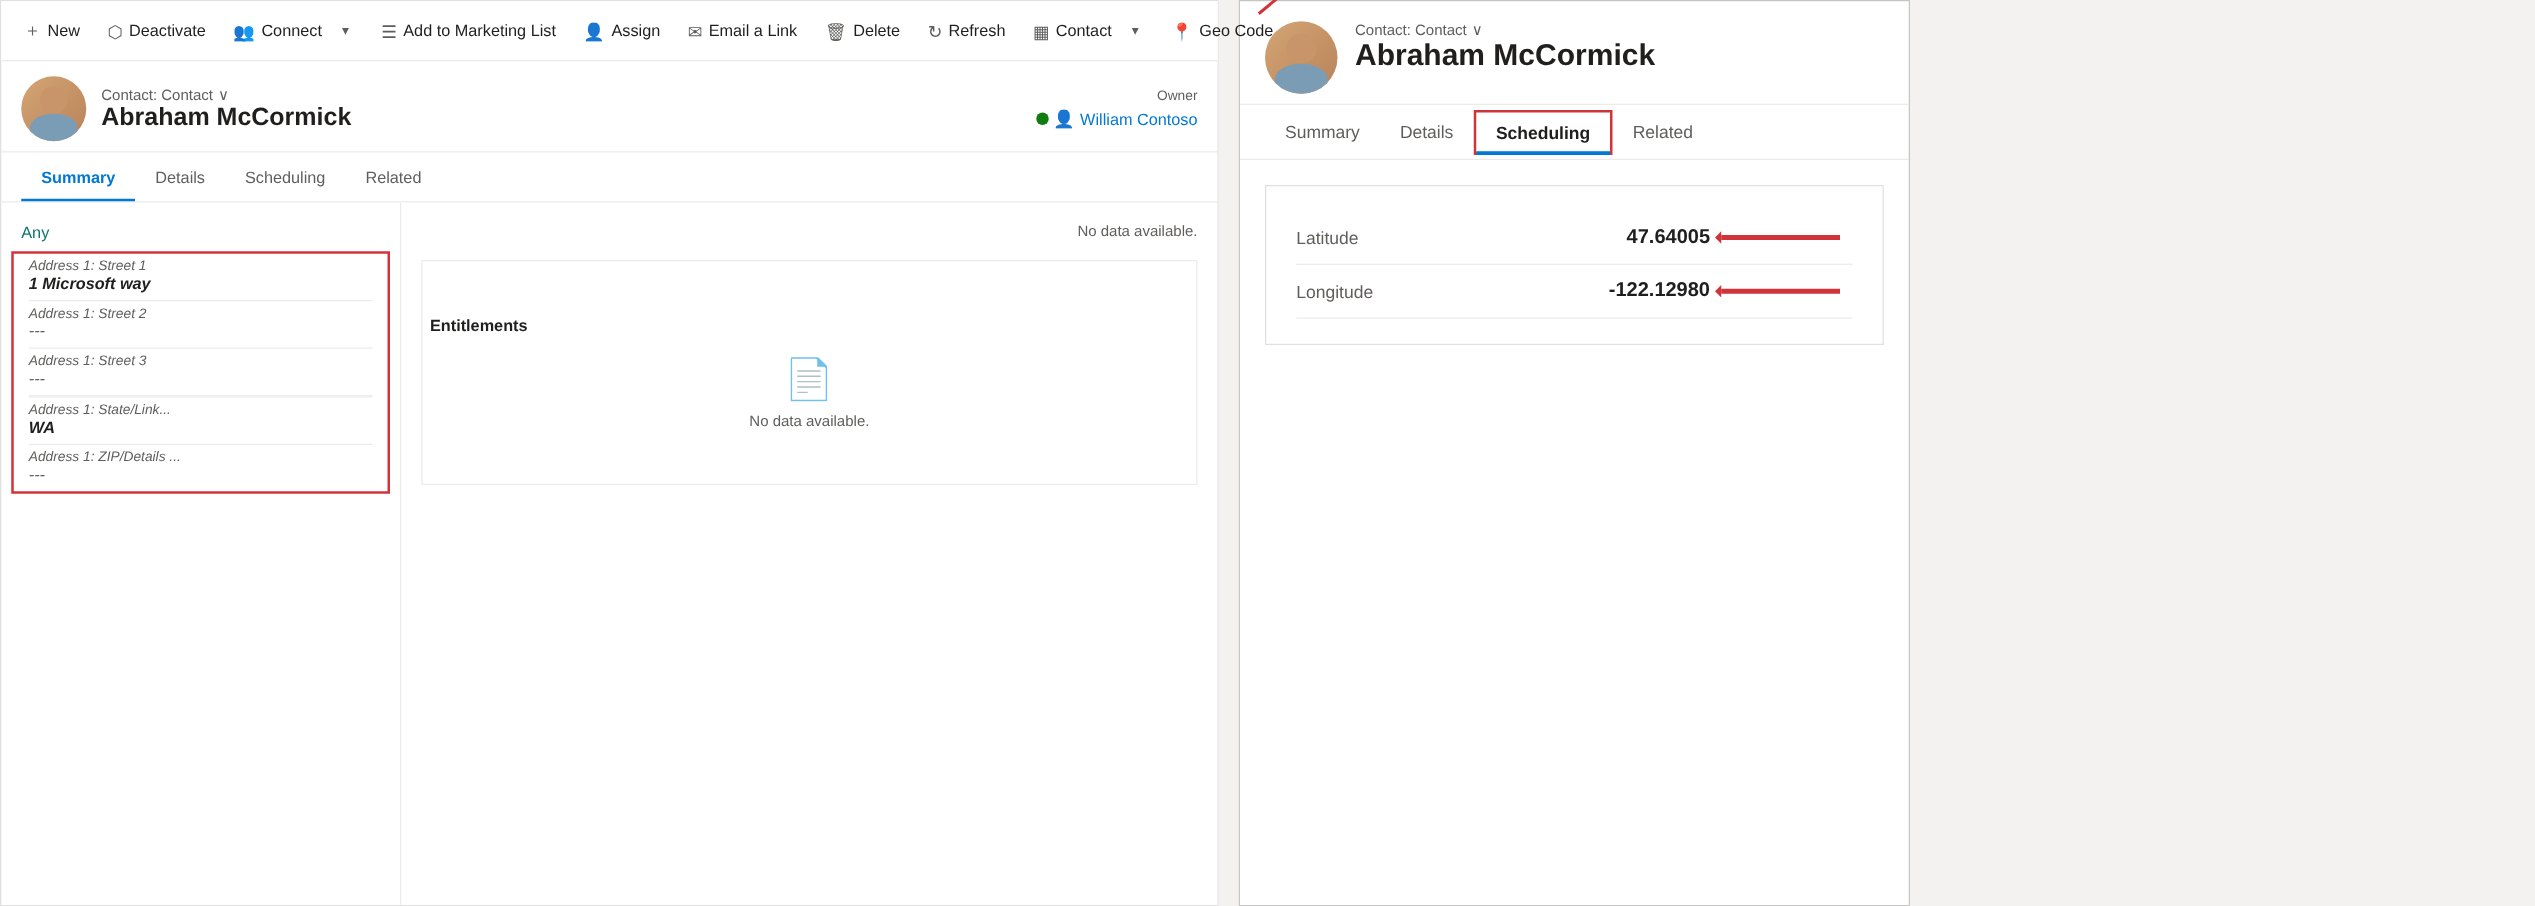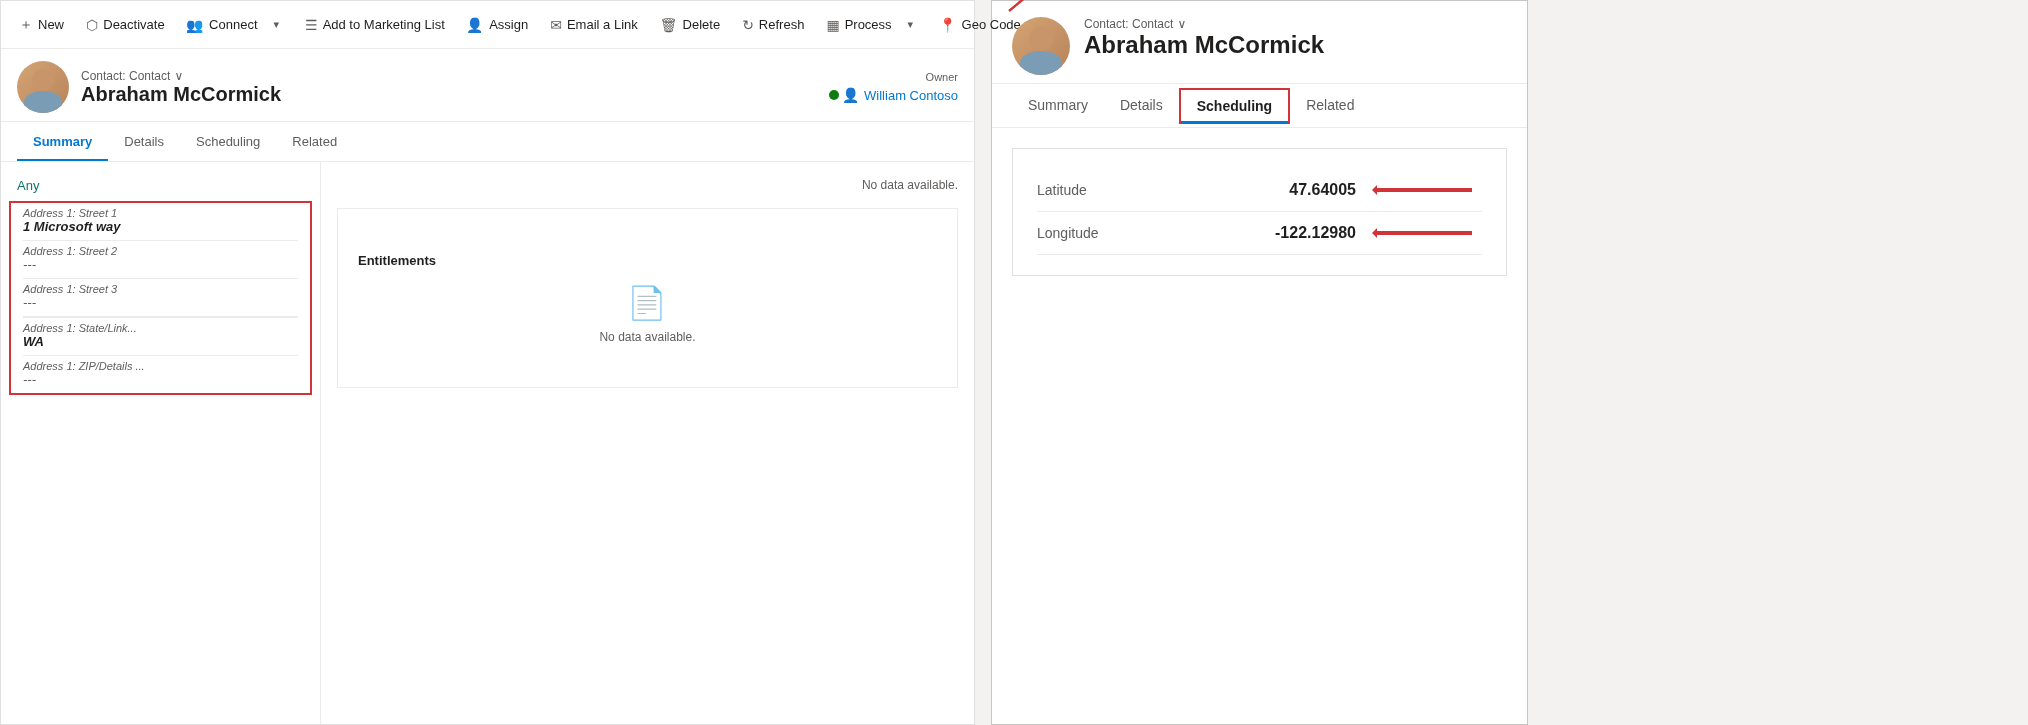--- a/index.html
+++ b/index.html
@@ -222,21 +222,21 @@
       overflow-y: auto;
     }
     .no-data {
       color: #605e5c;
       font-size: 12px;
       text-align: right;
       margin-bottom: 16px;
     }
     .entitlements-section {
       border: 1px solid #edebe9;
-      padding: 20px;
+      padding: 6px;
       min-height: 180px;
       display: flex;
       flex-direction: column;
       align-items: center;
       justify-content: center;
       gap: 8px;
     }
     .entitlements-label {
       font-size: 13px;
       font-weight: 600;
@@ -365,21 +365,21 @@
     .geo-field-label {
       font-size: 14px;
       color: #605e5c;
     }
     .geo-field-value {
       font-size: 16px;
       font-weight: 700;
       color: #201f1e;
       display: flex;
       align-items: center;
-      gap: 16px;
+      gap: 4px;
     }
     .geo-divider {
       height: 1px;
       background: #edebe9;
     }
 
     
     .toolbar-geo-wrapper {
       position: relative;
     }
@@ -426,21 +426,21 @@
     <button class="toolbar-btn">
       <span class="icon">🗑</span>
       <span>Delete</span>
     </button>
     <button class="toolbar-btn">
       <span class="icon">↻</span>
       <span>Refresh</span>
     </button>
     <button class="toolbar-btn">
       <span class="icon">▦</span>
-      <span>Process</span>
+      <span>Contact</span>
     </button>
     <button class="toolbar-dropdown">▾</button>
     <div class="toolbar-divider"></div>
     <div class="toolbar-geo-wrapper" style="position:relative;">
       <button class="toolbar-btn">
         <span class="icon">📍</span>
         <span>Geo Code</span>
       </button>
 
       <svg class="toolbar-geo-red-arrow" viewBox="0 0 50 50">

